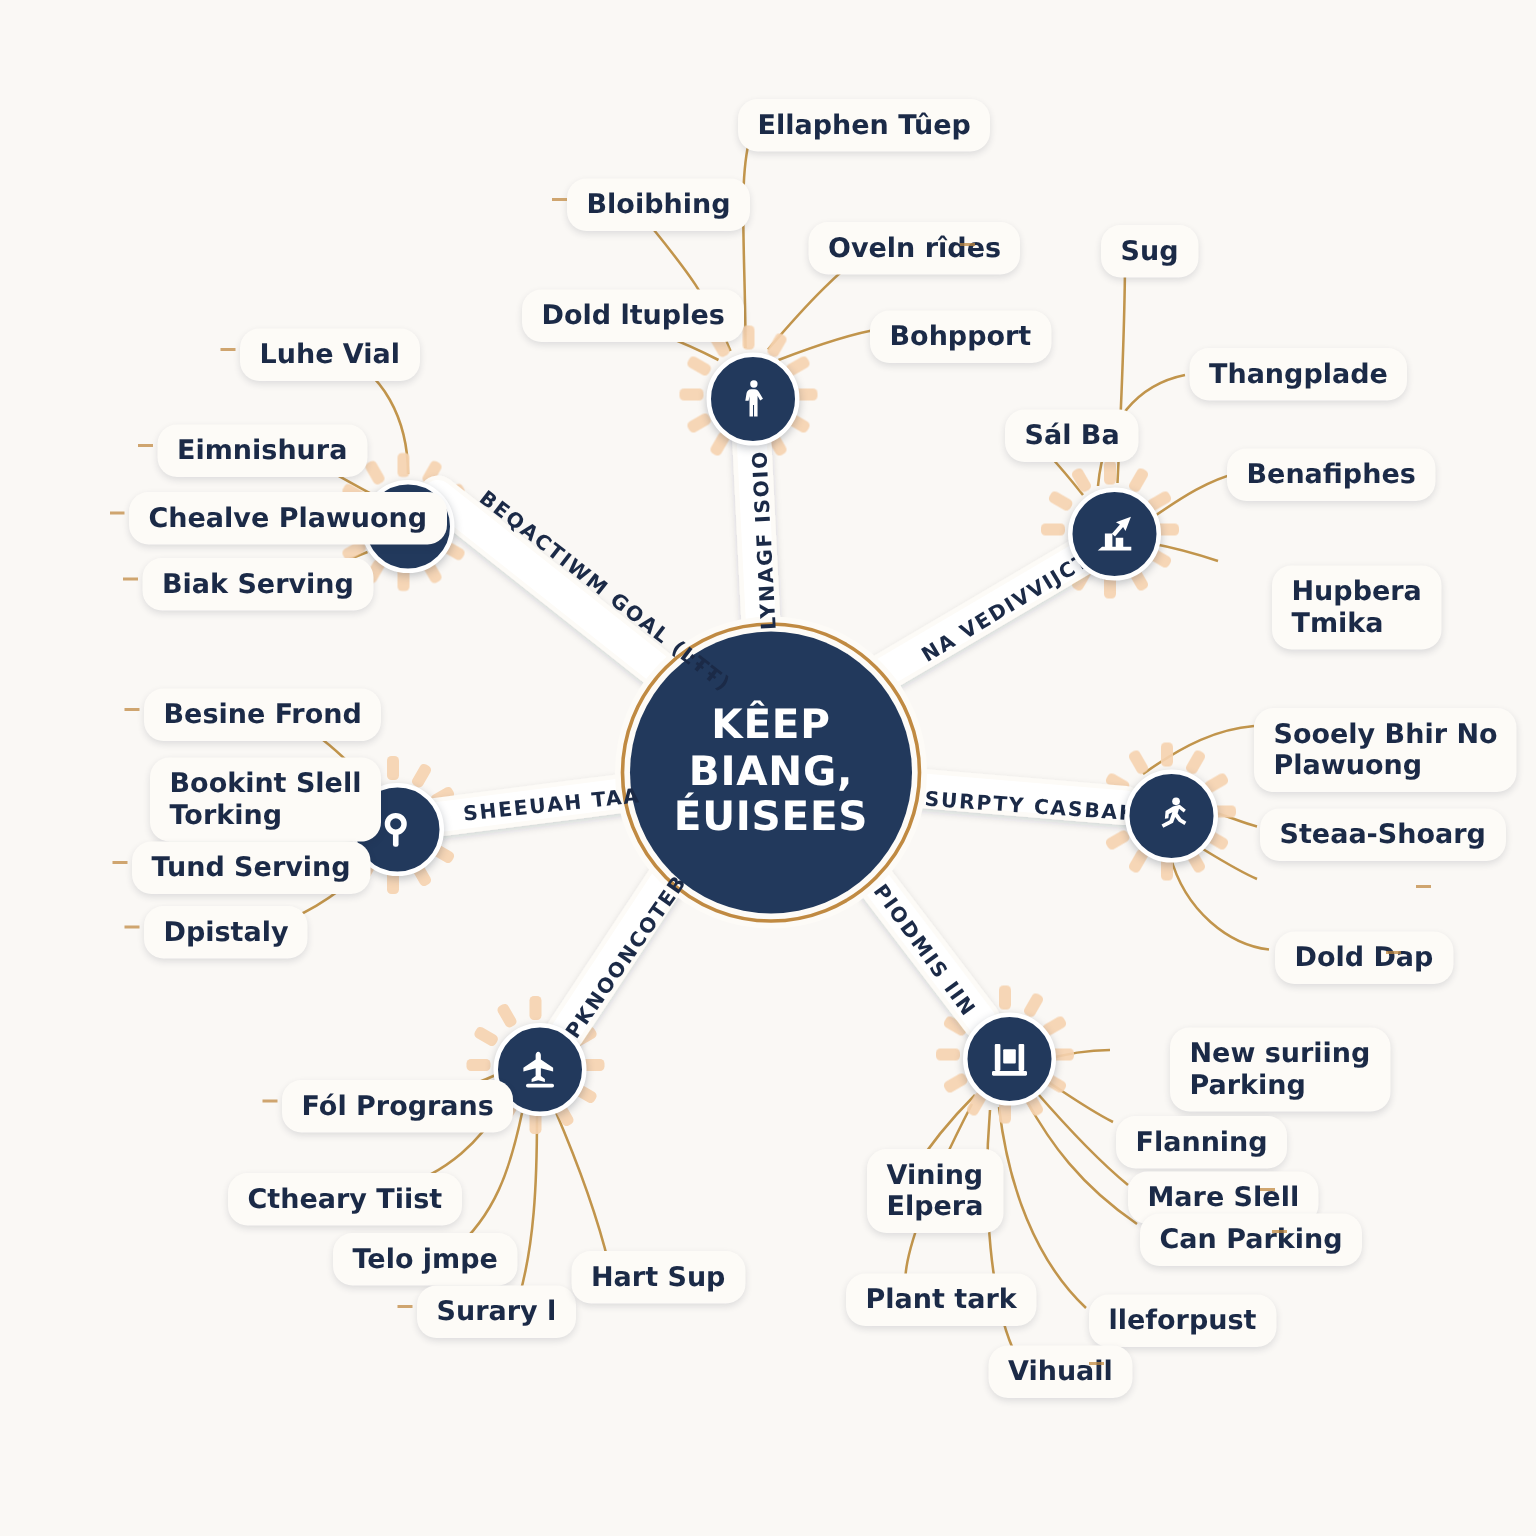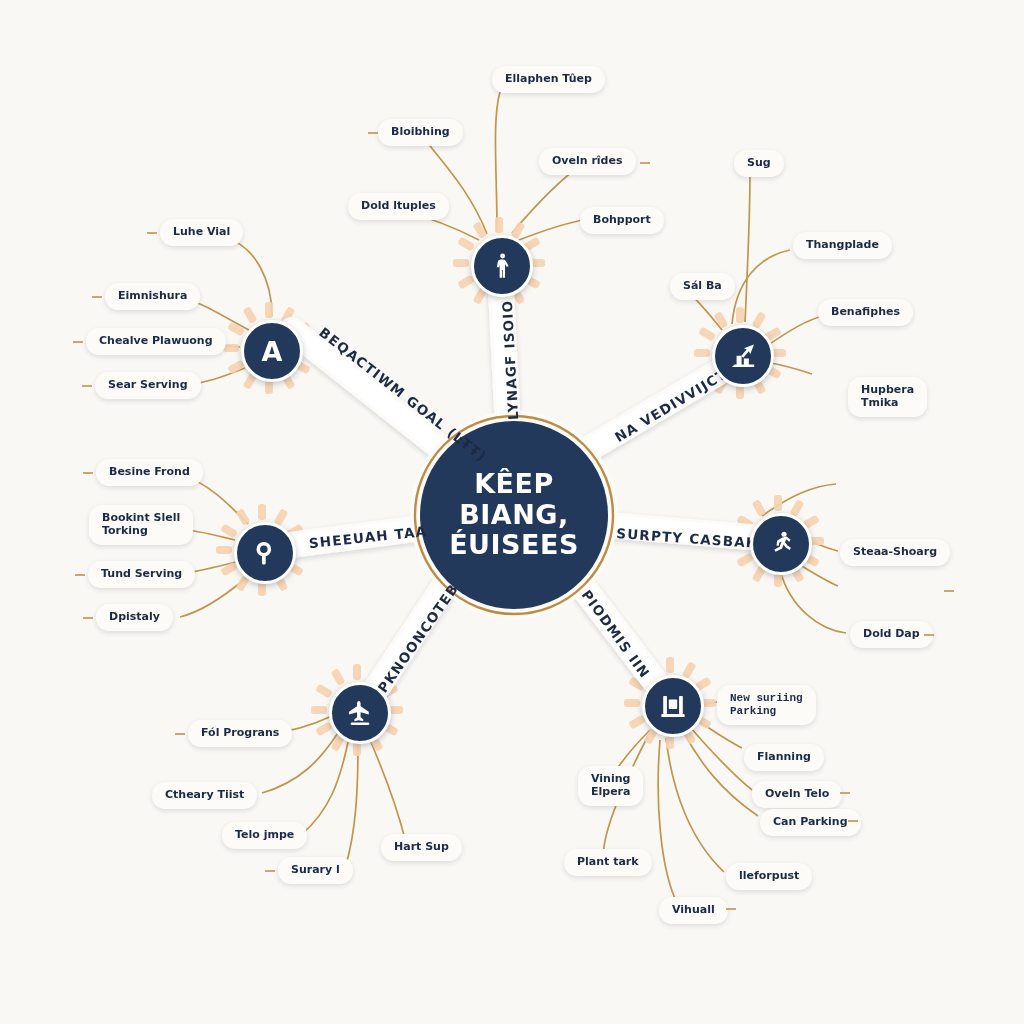--- a/index.html
+++ b/index.html
@@ -41,21 +41,21 @@
   .node svg{width:28px;height:28px;display:block;}
   .node .glyph{font-size:27px;font-weight:800;line-height:1;color:#fff;}
 
   
   .pill{
     position:absolute;
     background:#fdfbf7;
     border-radius:13px;
     padding:7px 13px;
     color:#1b2a47;
-    font-weight:700;font-size:11px;line-height:1.18;
+    font-weight:700;font-size:18px;line-height:1.18;
     box-shadow:0 2px 5px rgba(30,40,60,.13);
     white-space:pre-line;
   }
   .pill.r{text-align:left;}
   .pill.l{text-align:left;}
   .tick{position:absolute;width:10px;height:2px;background:#c08a42;opacity:.75;}
 </style>
 </head>
 <body style="background: rgb(250, 248, 245);">
 
@@ -481,57 +481,59 @@
   <div class="pill r" style="left:378px;top:119px;">Bloibhing</div>
   <div class="pill r" style="left:539px;top:148px;">Oveln rîdes</div>
   <div class="pill r" style="left:348px;top:193px;">Dold ltuples</div>
   <div class="pill r" style="left:580px;top:207px;">Bohpport</div>
   <div class="tick" style="left:368px;top:132px;"></div>
   <div class="tick" style="left:640px;top:162px;"></div>
 
   <div class="pill l" style="left:160px;top:219px;">Luhe Vial</div>
   <div class="pill l" style="left:105px;top:283px;">Eimnishura</div>
   <div class="pill l" style="left:86px;top:328px;">Chealve Plawuong</div>
-  <div class="pill l" style="left:95px;top:372px;">Sear Serving</div>
+  <div class="pill l" style="left:95px;top:372px;">Biak Serving</div>
   <div class="tick" style="left:147px;top:232px;"></div>
   <div class="tick" style="left:92px;top:296px;"></div>
   <div class="tick" style="left:73px;top:341px;"></div>
   <div class="tick" style="left:82px;top:385px;"></div>
 
   <div class="pill l" style="left:96px;top:459px;">Besine Frond</div>
-  <div class="pill l" style="left:89px;top:505px;">Bookint Slell
+  <div class="pill l" style="left:100px;top:505px;">Bookint Slell
 Torking</div>
   <div class="pill l" style="left:88px;top:561px;">Tund Serving</div>
   <div class="pill l" style="left:96px;top:604px;">Dpistaly</div>
   <div class="tick" style="left:83px;top:472px;"></div>
   <div class="tick" style="left:75px;top:574px;"></div>
   <div class="tick" style="left:83px;top:617px;"></div>
 
   <div class="pill l" style="left:188px;top:720px;">Fól Prograns</div>
   <div class="pill l" style="left:152px;top:782px;">Ctheary Tiist</div>
   <div class="pill l" style="left:222px;top:822px;">Telo jmpe</div>
   <div class="pill l" style="left:278px;top:857px;">Surary l</div>
   <div class="pill l" style="left:381px;top:834px;">Hart Sup</div>
   <div class="tick" style="left:175px;top:733px;"></div>
   <div class="tick" style="left:265px;top:870px;"></div>
 
-  <div class="pill r" style="left:717px;top:685px;font-family:Liberation Mono, monospace;">New suriing
+  <div class="pill r" style="left:780px;top:685px;">New suriing
 Parking</div>
   <div class="pill r" style="left:744px;top:744px;">Flanning</div>
-  <div class="pill r" style="left:752px;top:781px;">Oveln Telo</div>
+  <div class="pill r" style="left:752px;top:781px;">Mare Slell</div>
   <div class="pill r" style="left:760px;top:809px;">Can Parking</div>
   <div class="pill r" style="left:578px;top:766px;">Vining
 Elpera</div>
   <div class="pill r" style="left:564px;top:849px;">Plant tark</div>
   <div class="pill r" style="left:726px;top:863px;">lleforpust</div>
   <div class="pill r" style="left:659px;top:897px;">Vihuall</div>
   <div class="tick" style="left:840px;top:792px;"></div>
   <div class="tick" style="left:848px;top:820px;"></div>
   <div class="tick" style="left:726px;top:908px;"></div>
 
+  <div class="pill r" style="left:836px;top:472px;">Sooely Bhir No
+Plawuong</div>
   <div class="pill r" style="left:840px;top:539px;">Steaa-Shoarg</div>
   <div class="pill r" style="left:850px;top:621px;">Dold Dap</div>
   <div class="tick" style="left:944px;top:590px;"></div>
   <div class="tick" style="left:924px;top:634px;"></div>
 
   <div class="pill r" style="left:734px;top:150px;">Sug</div>
   <div class="pill r" style="left:793px;top:232px;">Thangplade</div>
   <div class="pill r" style="left:670px;top:273px;">Sál Ba</div>
   <div class="pill r" style="left:818px;top:299px;">Benafiphes</div>
   <div class="pill r" style="left:848px;top:348px;margin-top:29px;">Hupbera

